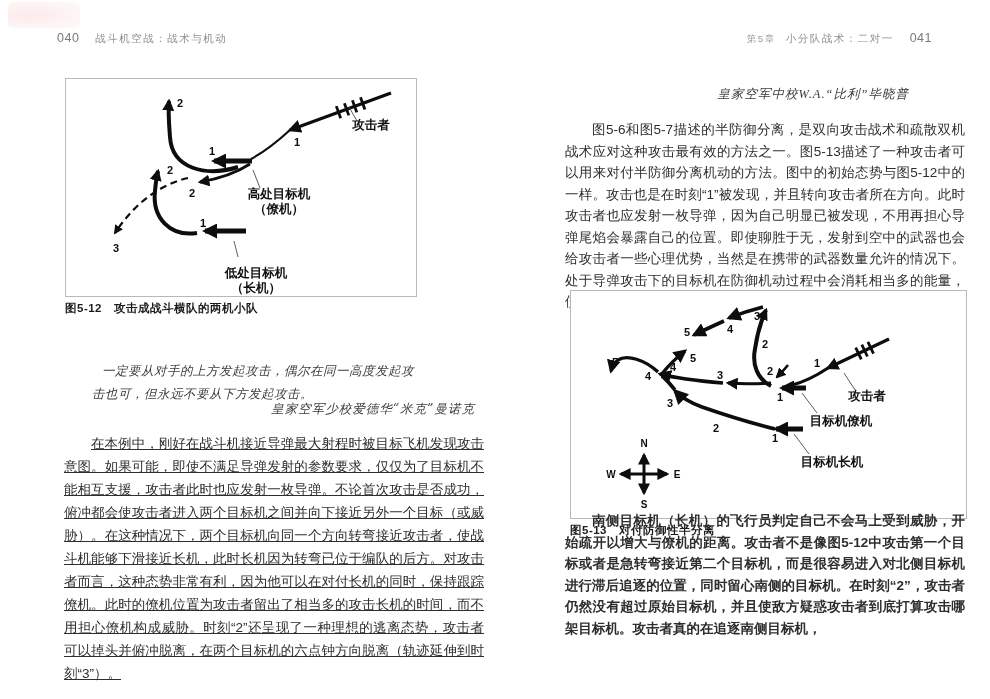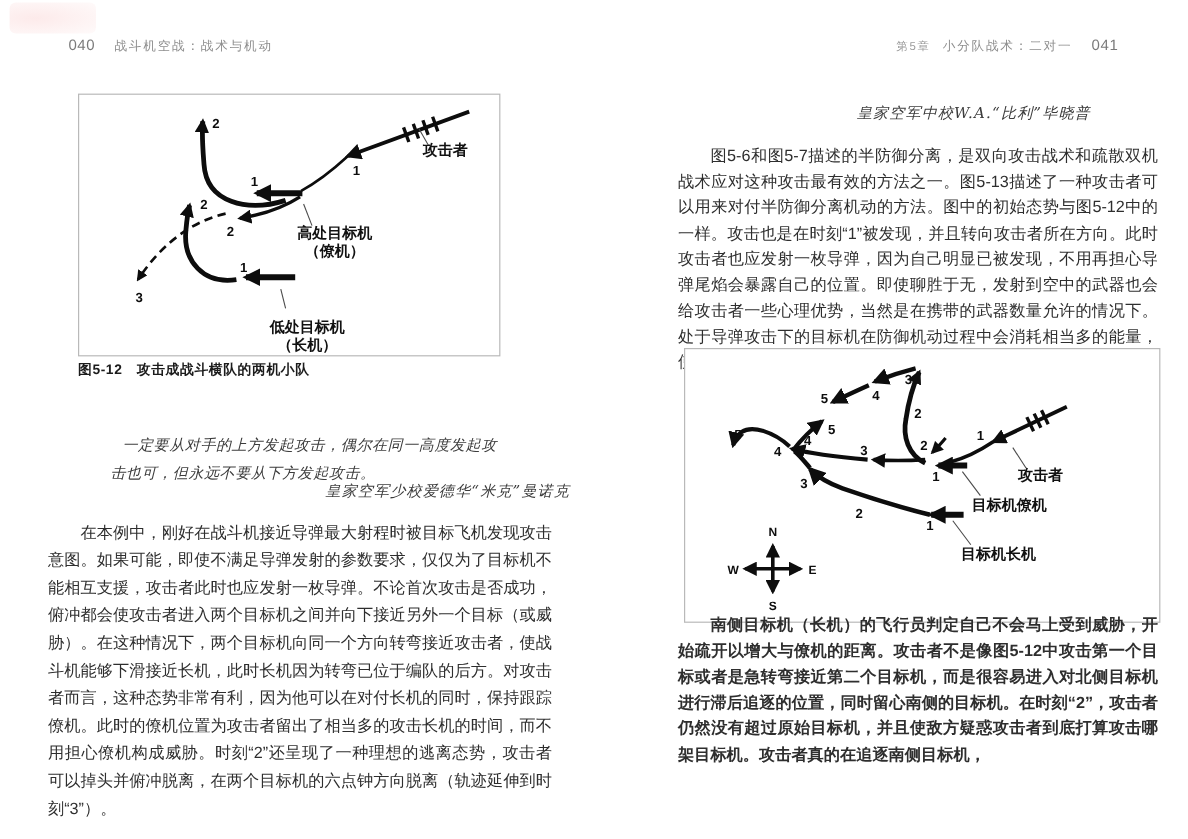--- a/index.html
+++ b/index.html
@@ -16,21 +16,21 @@
   .hdr-right .pnum{margin-left:16px;}
   .figbox{border:1px solid #b9b9b9;background:#fff;}
   .figcap{text-align:left;font-weight:bold;font-size:11.5px;color:#1c1c1c;letter-spacing:0.5px;}
   .body{font-size:13.5px;line-height:23px;text-align:justify;color:#2e2e2e;}
   .body-r{line-height:21.5px;}
   .indent{text-indent:27px;}
   .quote{font-family:"DejaVu Serif","Liberation Serif",serif;font-style:italic;font-size:12.5px;
          line-height:23px;color:#3c3c3c;text-indent:10px;letter-spacing:0.5px;text-align:justify;}
   .attrib{font-family:"DejaVu Serif","Liberation Serif",serif;font-style:italic;font-size:12.5px;
           color:#3c3c3c;text-align:right;letter-spacing:1px;}
-  .attrib-r{padding-right:56px;}
+  .attrib-r{padding-right:56px;font-family:Liberation Serif, serif;}
   svg{display:block;}
   .num{font-family:"Liberation Sans",sans-serif;font-size:11px;font-weight:bold;fill:#0d0d0d;text-anchor:middle;}
   .flabel{font-family:"Liberation Sans",sans-serif;font-size:12.5px;font-weight:bold;fill:#111;text-anchor:middle;}
   .cdir{font-family:"Liberation Sans",sans-serif;font-size:10px;font-weight:bold;fill:#0d0d0d;text-anchor:middle;}
   .trk{stroke:#0d0d0d;fill:none;stroke-linecap:butt;}
   .ptr{stroke:#4a4a4a;stroke-width:0.9;fill:none;}
 </style>
 </head>
 <body>
 
@@ -86,21 +86,21 @@
       <text class="flabel" x="213" y="119">高处目标机</text>
       <text class="flabel" x="213" y="134">（僚机）</text>
       <text class="flabel" x="190" y="198">低处目标机</text>
       <text class="flabel" x="190" y="213">（长机）</text>
     </svg>
   </div>
   <div class="abs figcap" style="left:65px;top:301px;width:350px;">图5-12　攻击成战斗横队的两机小队</div>
 
   <div class="abs quote" style="left:92px;top:359px;width:322px;">一定要从对手的上方发起攻击，偶尔在同一高度发起攻击也可，但永远不要从下方发起攻击。</div>
   <div class="abs attrib" style="left:57px;top:401px;width:418px;">皇家空军少校爱德华“米克”曼诺克</div>
-  <div class="abs body indent" style="left:40px;top:432px;width:420px;">在本例中，刚好在战斗机接近导弹最大射程时被目标飞机发现攻击意图。如果可能，即使不满足导弹发射的参数要求，仅仅为了目标机不能相互支援，攻击者此时也应发射一枚导弹。不论首次攻击是否成功，俯冲都会使攻击者进入两个目标机之间并向下接近另外一个目标（或威胁）。在这种情况下，两个目标机向同一个方向转弯接近攻击者，使战斗机能够下滑接近长机，此时长机因为转弯已位于编队的后方。对攻击者而言，这种态势非常有利，因为他可以在对付长机的同时，保持跟踪僚机。此时的僚机位置为攻击者留出了相当多的攻击长机的时间，而不用担心僚机构成威胁。时刻“2”还呈现了一种理想的逃离态势，攻击者可以掉头并俯冲脱离，在两个目标机的六点钟方向脱离（轨迹延伸到时刻“3”）。</div>
+  <div class="abs body indent" style="left:64px;top:432px;width:420px;text-decoration:underline;">在本例中，刚好在战斗机接近导弹最大射程时被目标飞机发现攻击意图。如果可能，即使不满足导弹发射的参数要求，仅仅为了目标机不能相互支援，攻击者此时也应发射一枚导弹。不论首次攻击是否成功，俯冲都会使攻击者进入两个目标机之间并向下接近另外一个目标（或威胁）。在这种情况下，两个目标机向同一个方向转弯接近攻击者，使战斗机能够下滑接近长机，此时长机因为转弯已位于编队的后方。对攻击者而言，这种态势非常有利，因为他可以在对付长机的同时，保持跟踪僚机。此时的僚机位置为攻击者留出了相当多的攻击长机的时间，而不用担心僚机构成威胁。时刻“2”还呈现了一种理想的逃离态势，攻击者可以掉头并俯冲脱离，在两个目标机的六点钟方向脱离（轨迹延伸到时刻“3”）。</div>
 
   <div class="abs hdr hdr-right" style="right:58px;top:31px;">
     <span class="chapter">第5章</span><span>小分队战术：二对一</span><span class="pnum">041</span>
   </div>
 
   <div class="abs attrib attrib-r" style="left:565px;top:86px;width:344px;">皇家空军中校W.A.“比利”毕晓普</div>
   <div class="abs body body-r indent" style="left:565px;top:119px;width:400px;">图5-6和图5-7描述的半防御分离，是双向攻击战术和疏散双机战术应对这种攻击最有效的方法之一。图5-13描述了一种攻击者可以用来对付半防御分离机动的方法。图中的初始态势与图5-12中的一样。攻击也是在时刻“1”被发现，并且转向攻击者所在方向。此时攻击者也应发射一枚导弹，因为自己明显已被发现，不用再担心导弹尾焰会暴露自己的位置。即使聊胜于无，发射到空中的武器也会给攻击者一些心理优势，当然是在携带的武器数量允许的情况下。处于导弹攻击下的目标机在防御机动过程中会消耗相当多的能量，使其在以后的危险性变小。</div>
 
   <div class="abs figbox" style="left:570px;top:290px;width:395px;height:227px;">
     <svg width="395" height="227" viewBox="0 0 395 227">
@@ -167,16 +167,17 @@
       <text class="num" x="145" y="141">2</text>
       <text class="num" x="99" y="116">3</text>
       <text class="num" x="77" y="89">4</text>
       <text class="num" x="44" y="75">5</text>
 
       <text class="flabel" x="296" y="109">攻击者</text>
       <text class="flabel" x="270" y="134">目标机僚机</text>
       <text class="flabel" x="261" y="175">目标机长机</text>
     </svg>
   </div>
+  <div class="abs figcap" style="left:570px;top:523px;width:395px;">图5-13　对付防御性半分离</div>
 
   <div class="abs body body-r indent" style="left:565px;top:510px;width:400px;font-weight:bold;">南侧目标机（长机）的飞行员判定自己不会马上受到威胁，开始疏开以增大与僚机的距离。攻击者不是像图5-12中攻击第一个目标或者是急转弯接近第二个目标机，而是很容易进入对北侧目标机进行滞后追逐的位置，同时留心南侧的目标机。在时刻“2”，攻击者仍然没有超过原始目标机，并且使敌方疑惑攻击者到底打算攻击哪架目标机。攻击者真的在追逐南侧目标机，</div>
 
 </div>
 
 </body></html>

